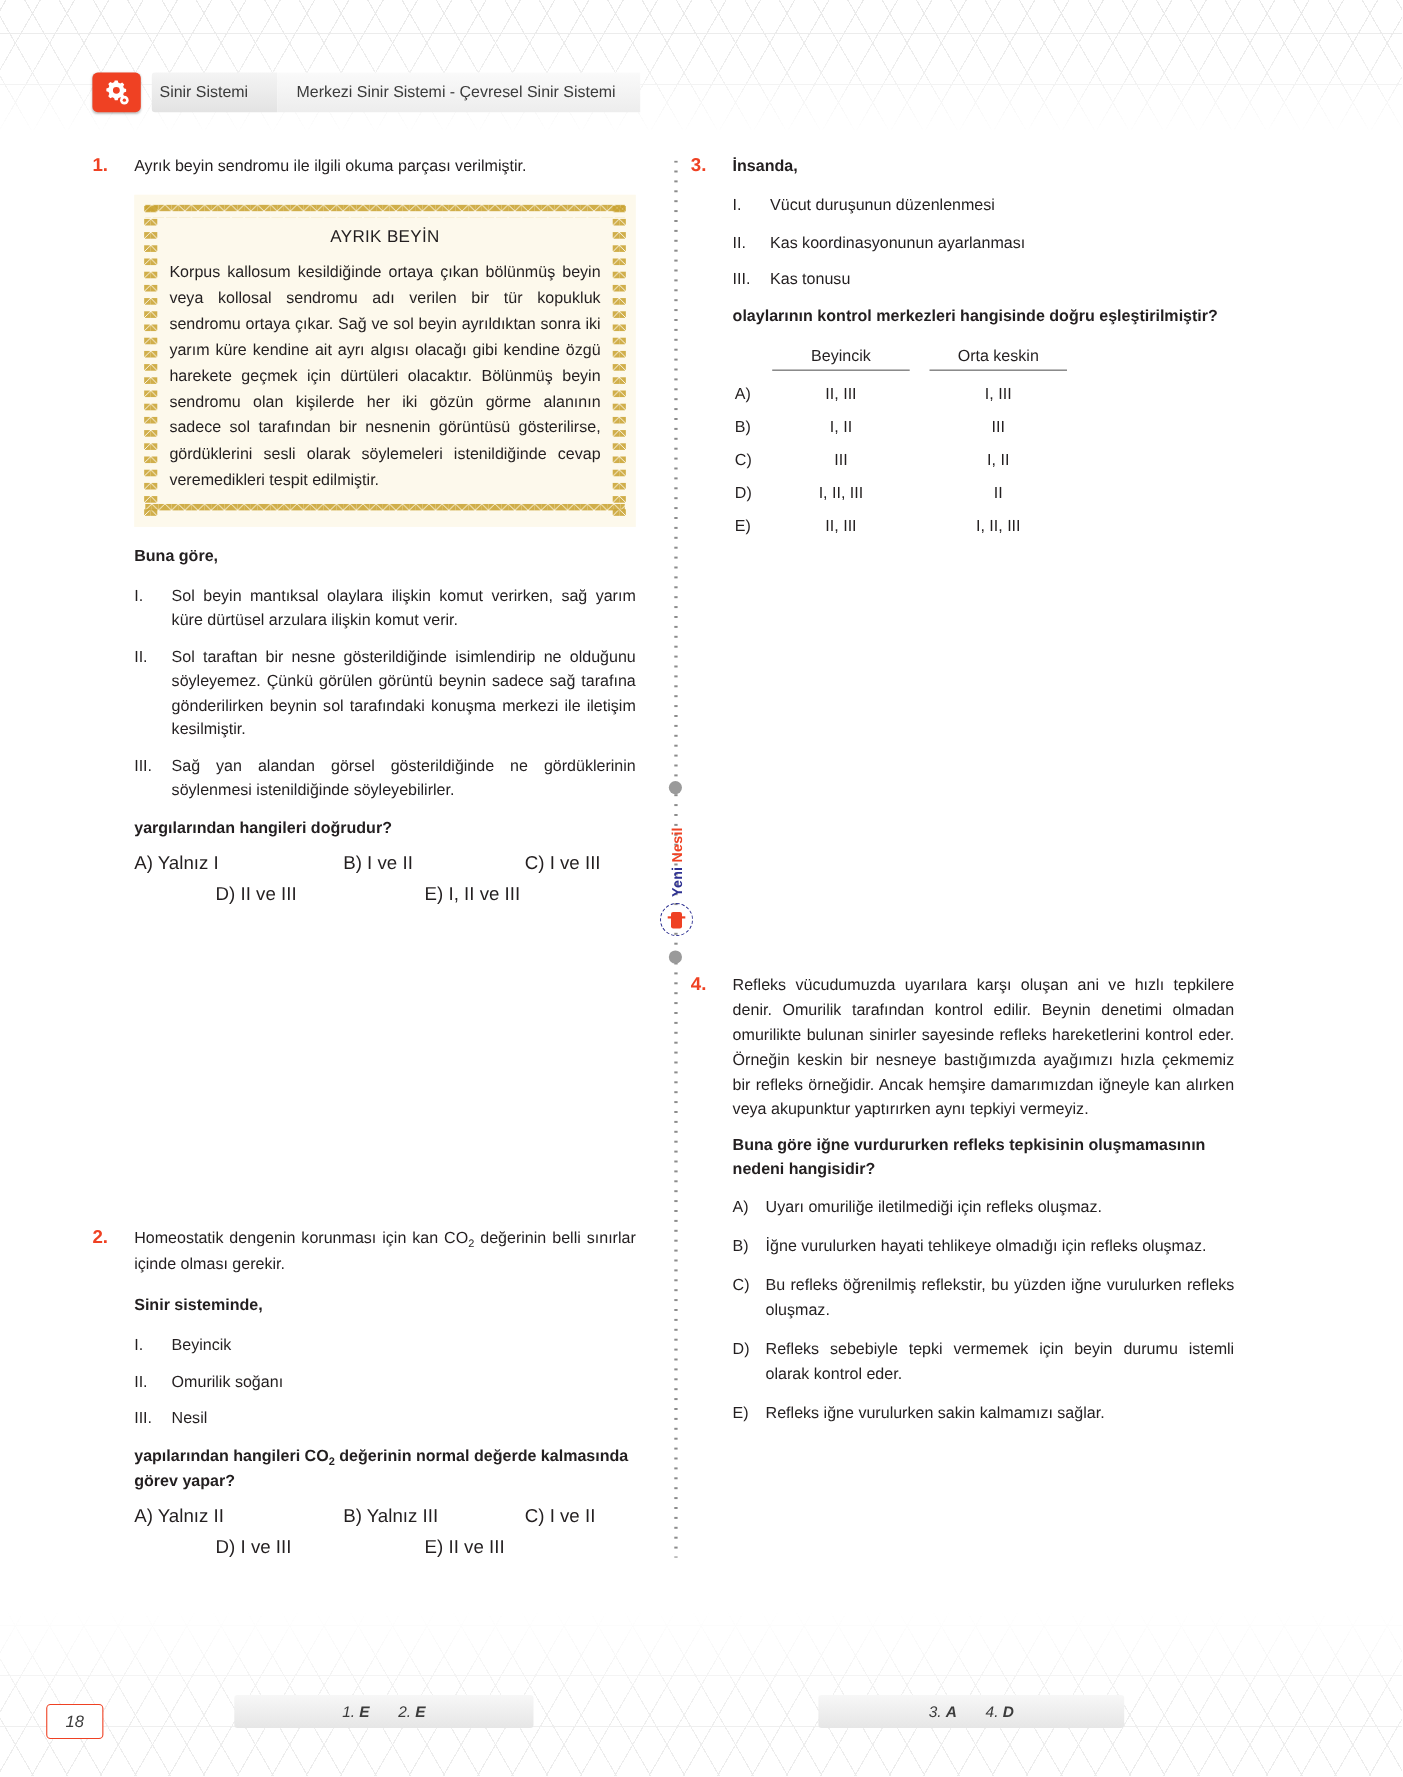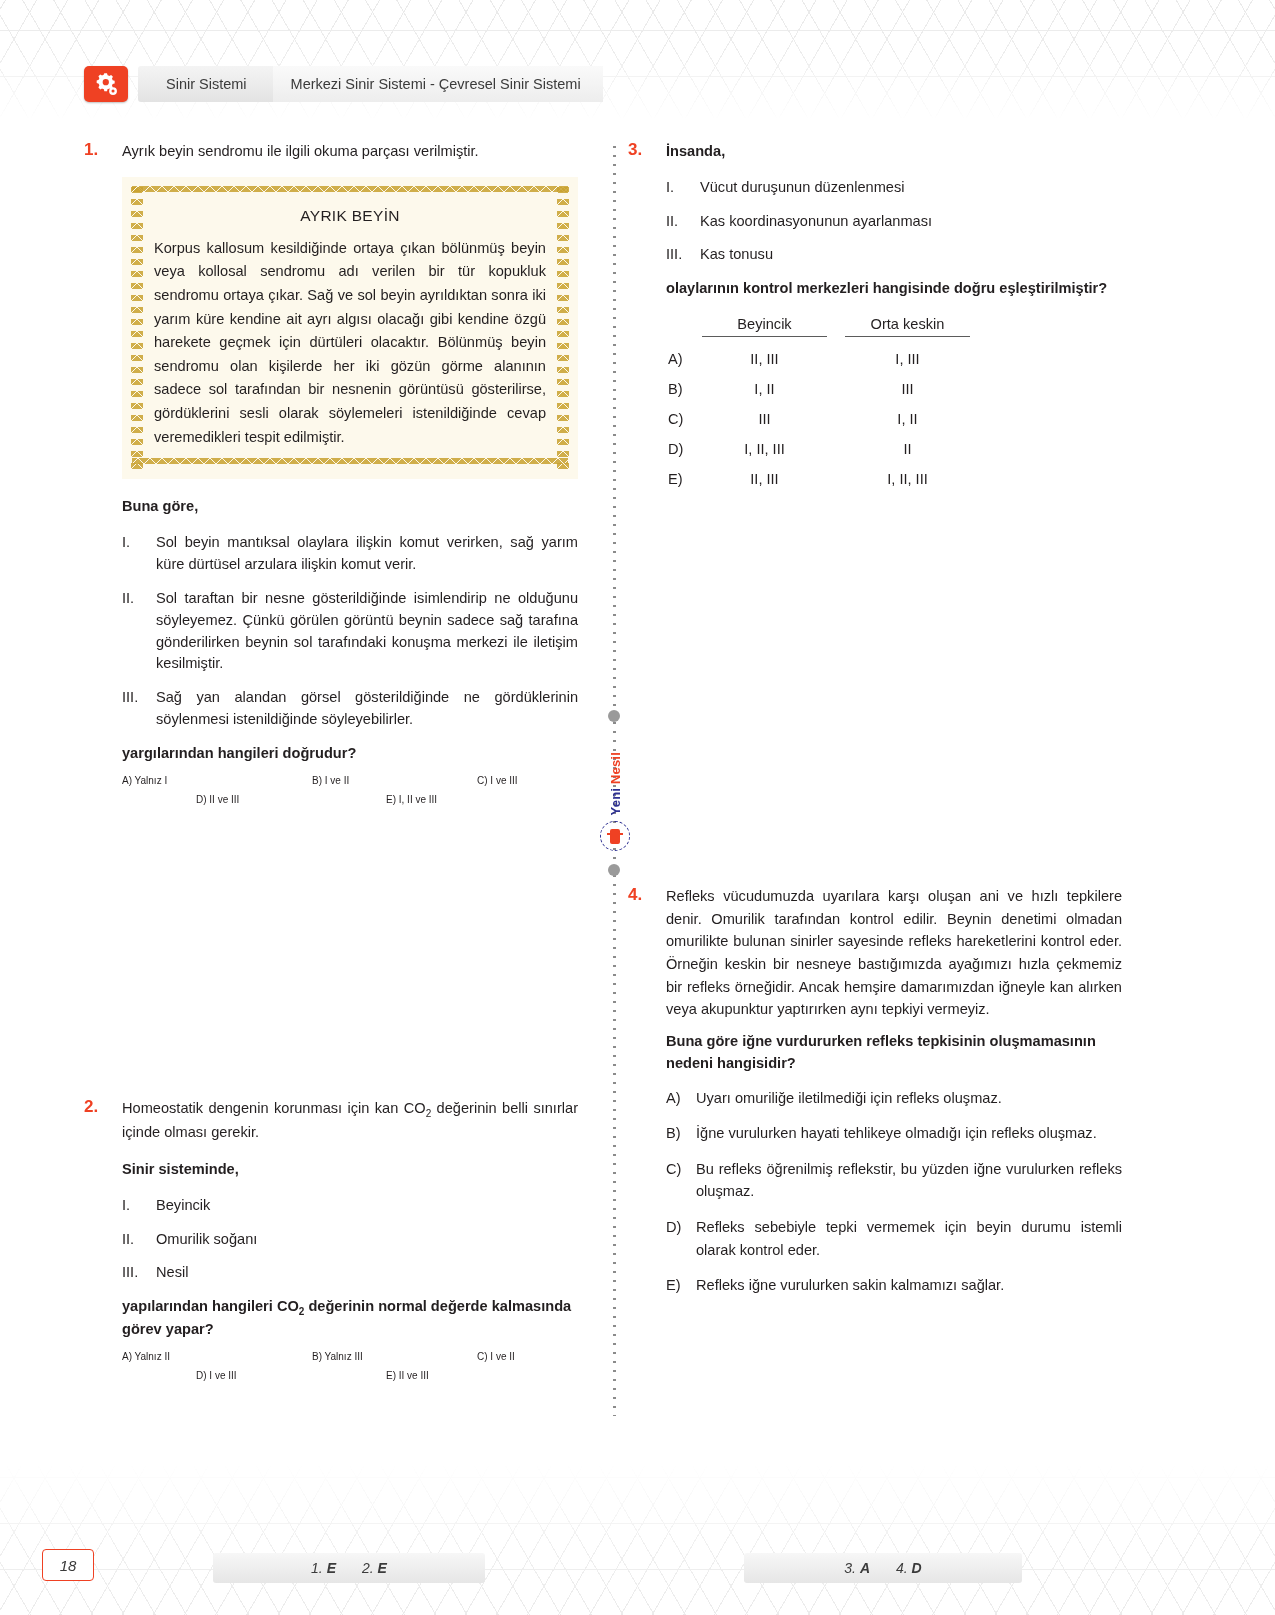--- a/index.html
+++ b/index.html
@@ -45,21 +45,21 @@
 
   
   .header { position: absolute; top: 66px; left: 84px; height: 36px; display: flex; align-items: stretch; z-index: 5;}
   .header-badge {
     width: 44px; height: 36px; background: #ef4123; border-radius: 5px;
     display: flex; align-items: center; justify-content: center;
     box-shadow: 0 1px 2px rgba(0,0,0,0.25);
   }
   .header-badge svg { display:block; }
   .header-chip1 {
-    margin-left: 10px; padding: 0 26px 0 28px;
+    margin-left: 10px; padding: 0 26px 0 7px;
     background: linear-gradient(to bottom, #f4f4f4, #e3e3e3);
     display: flex; align-items: center;
     font-size: 14.5px; color: #3b3b3b;
     border-radius: 3px 0 0 3px;
   }
   .header-chip2 {
     padding: 0 22px 0 18px;
     background: linear-gradient(to bottom, #fafafa, #ededed);
     display: flex; align-items: center;
     font-size: 14.5px; color: #3b3b3b;
@@ -131,21 +131,21 @@
 
   
   .rlist { margin: 14px 0 12px 0; }
   .rlist-item { display: flex; font-size: 14.6px; line-height: 1.5; margin-bottom: 12px; }
   .rlist-num { width: 34px; flex: 0 0 34px; }
   .rlist-txt { flex: 1 1 auto; text-align: justify; }
 
   .q-prompt { font-size: 14.6px; font-weight: bold; line-height: 1.5; margin: 10px 0 10px 0; }
 
   
-  .opt-row { display: flex; font-size: 10px; margin-top: 8px; }
+  .opt-row { display: flex; font-size: 17px; margin-top: 8px; }
   .opt-row .o { white-space: nowrap; }
   .opt-row.row1 .o:nth-child(1) { width: 190px; }
   .opt-row.row1 .o:nth-child(2) { width: 165px; }
   .opt-row.row2 { padding-left: 74px; }
   .opt-row.row2 .o:nth-child(1) { width: 190px; }
 
   
   .optlist { margin-top: 12px; }
   .optlist-item { display: flex; font-size: 14.6px; line-height: 1.55; margin-bottom: 13px; }
   .optlist-let { width: 30px; flex: 0 0 30px; }
@@ -209,21 +209,21 @@
   
   .footer { position: absolute; bottom: 0; left: 0; width: 1275px; height: 112px; z-index: 6; font-style: italic; }
   .page-num {
     position: absolute; left: 42px; bottom: 34px;
     width: 52px; height: 32px;
     border: 1.5px solid #ef4123; border-radius: 4px;
     display: flex; align-items: center; justify-content: center;
     font-size: 15px; color: #3b3b3b; background: #fff;
   }
   .ans-bar {
-    position: absolute; bottom: 32px; height: 30px;
+    position: absolute; bottom: 44px; height: 30px;
     background: linear-gradient(to bottom, #f7f7f7, #e6e6e6);
     border-radius: 3px;
     display: flex; align-items: center; justify-content: center;
     gap: 26px;
     font-size: 14px; color: #3b3b3b;
   }
   .ans-left { left: 213px; width: 272px; }
   .ans-right { left: 744px; width: 278px; }
   .ans-item .k { font-weight: bold; }
   sub { font-size: 10px; }

